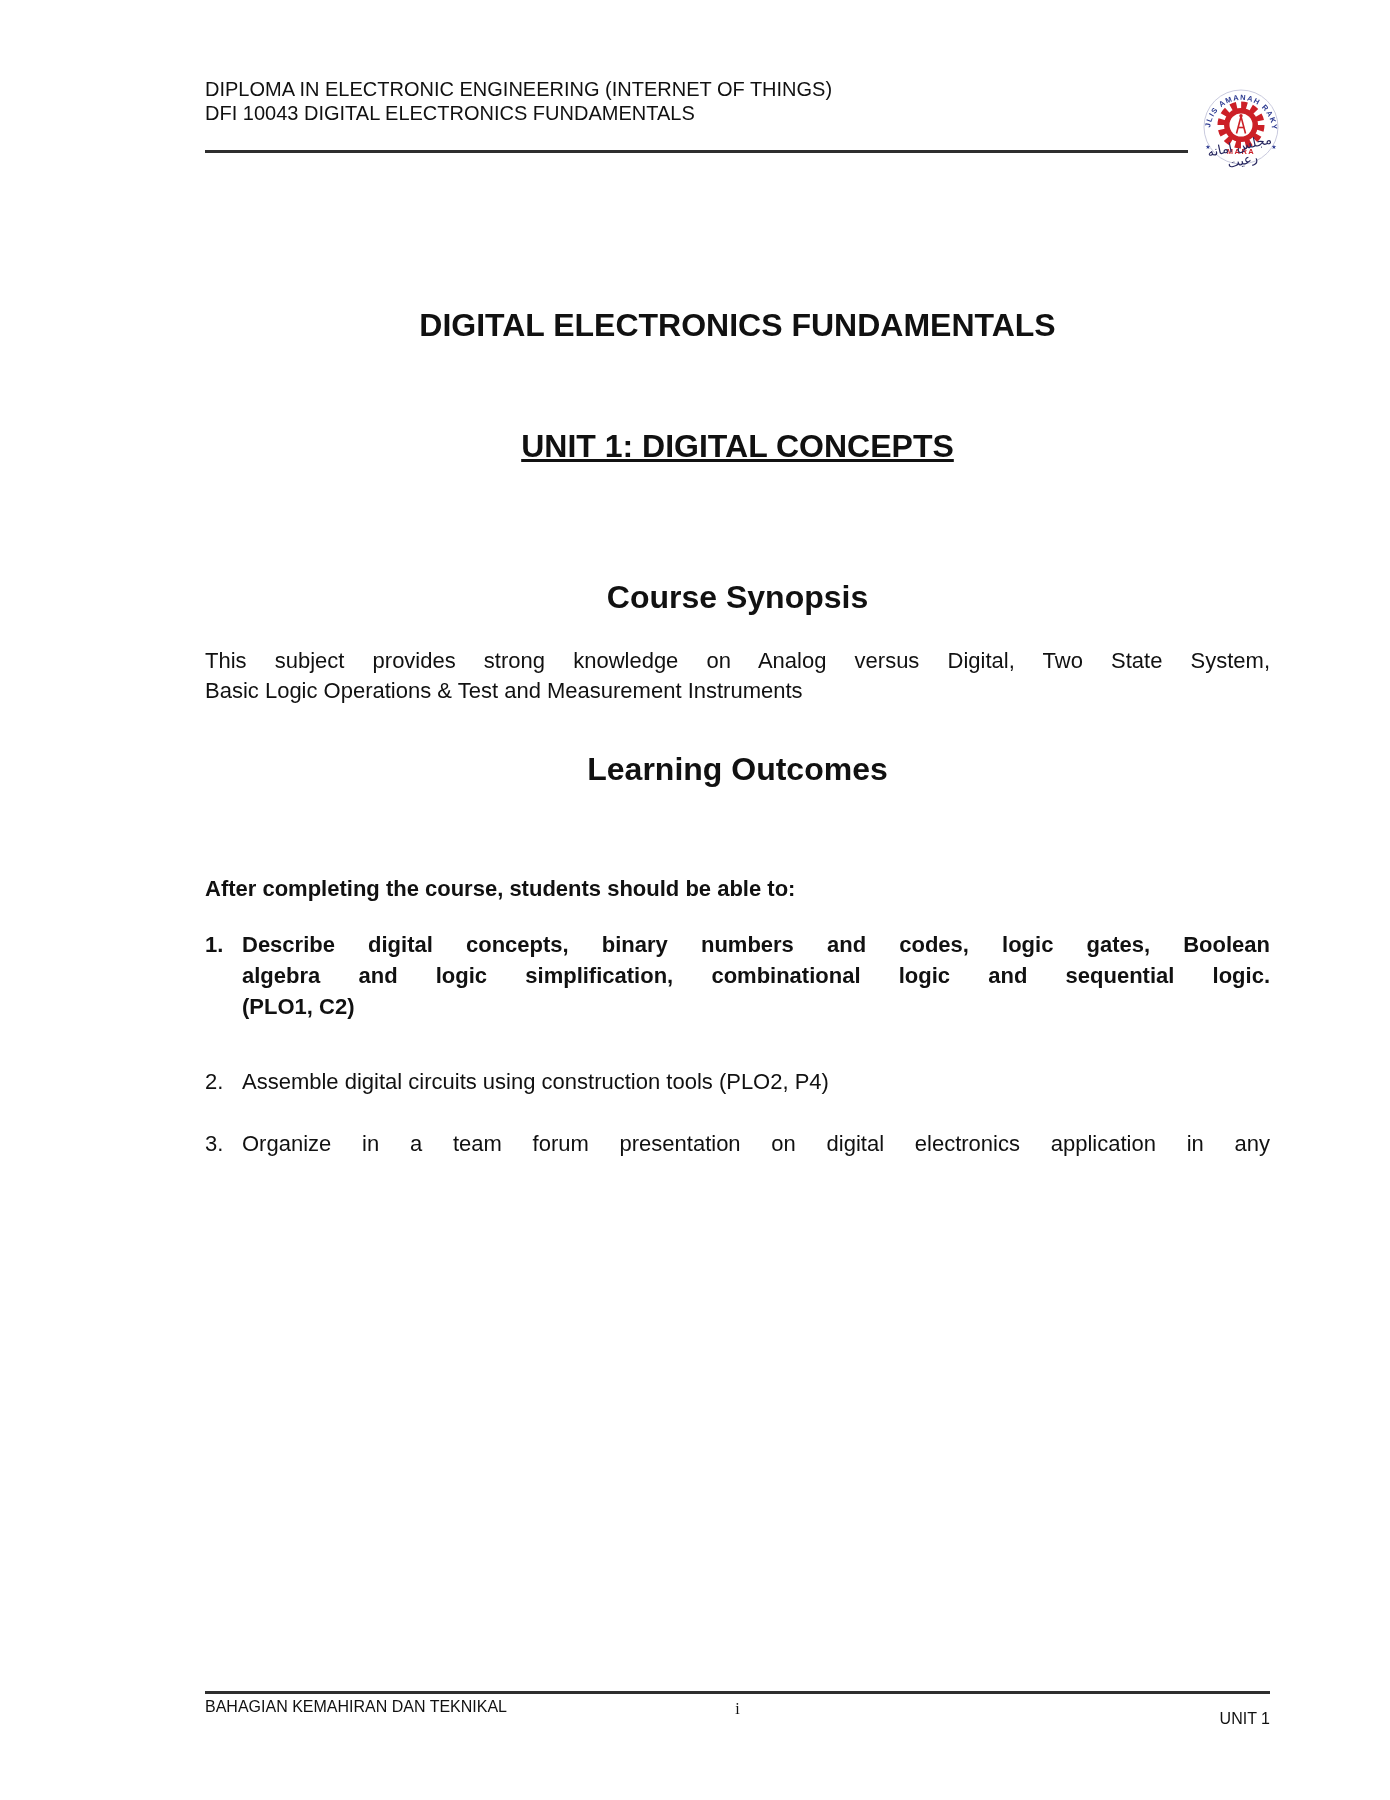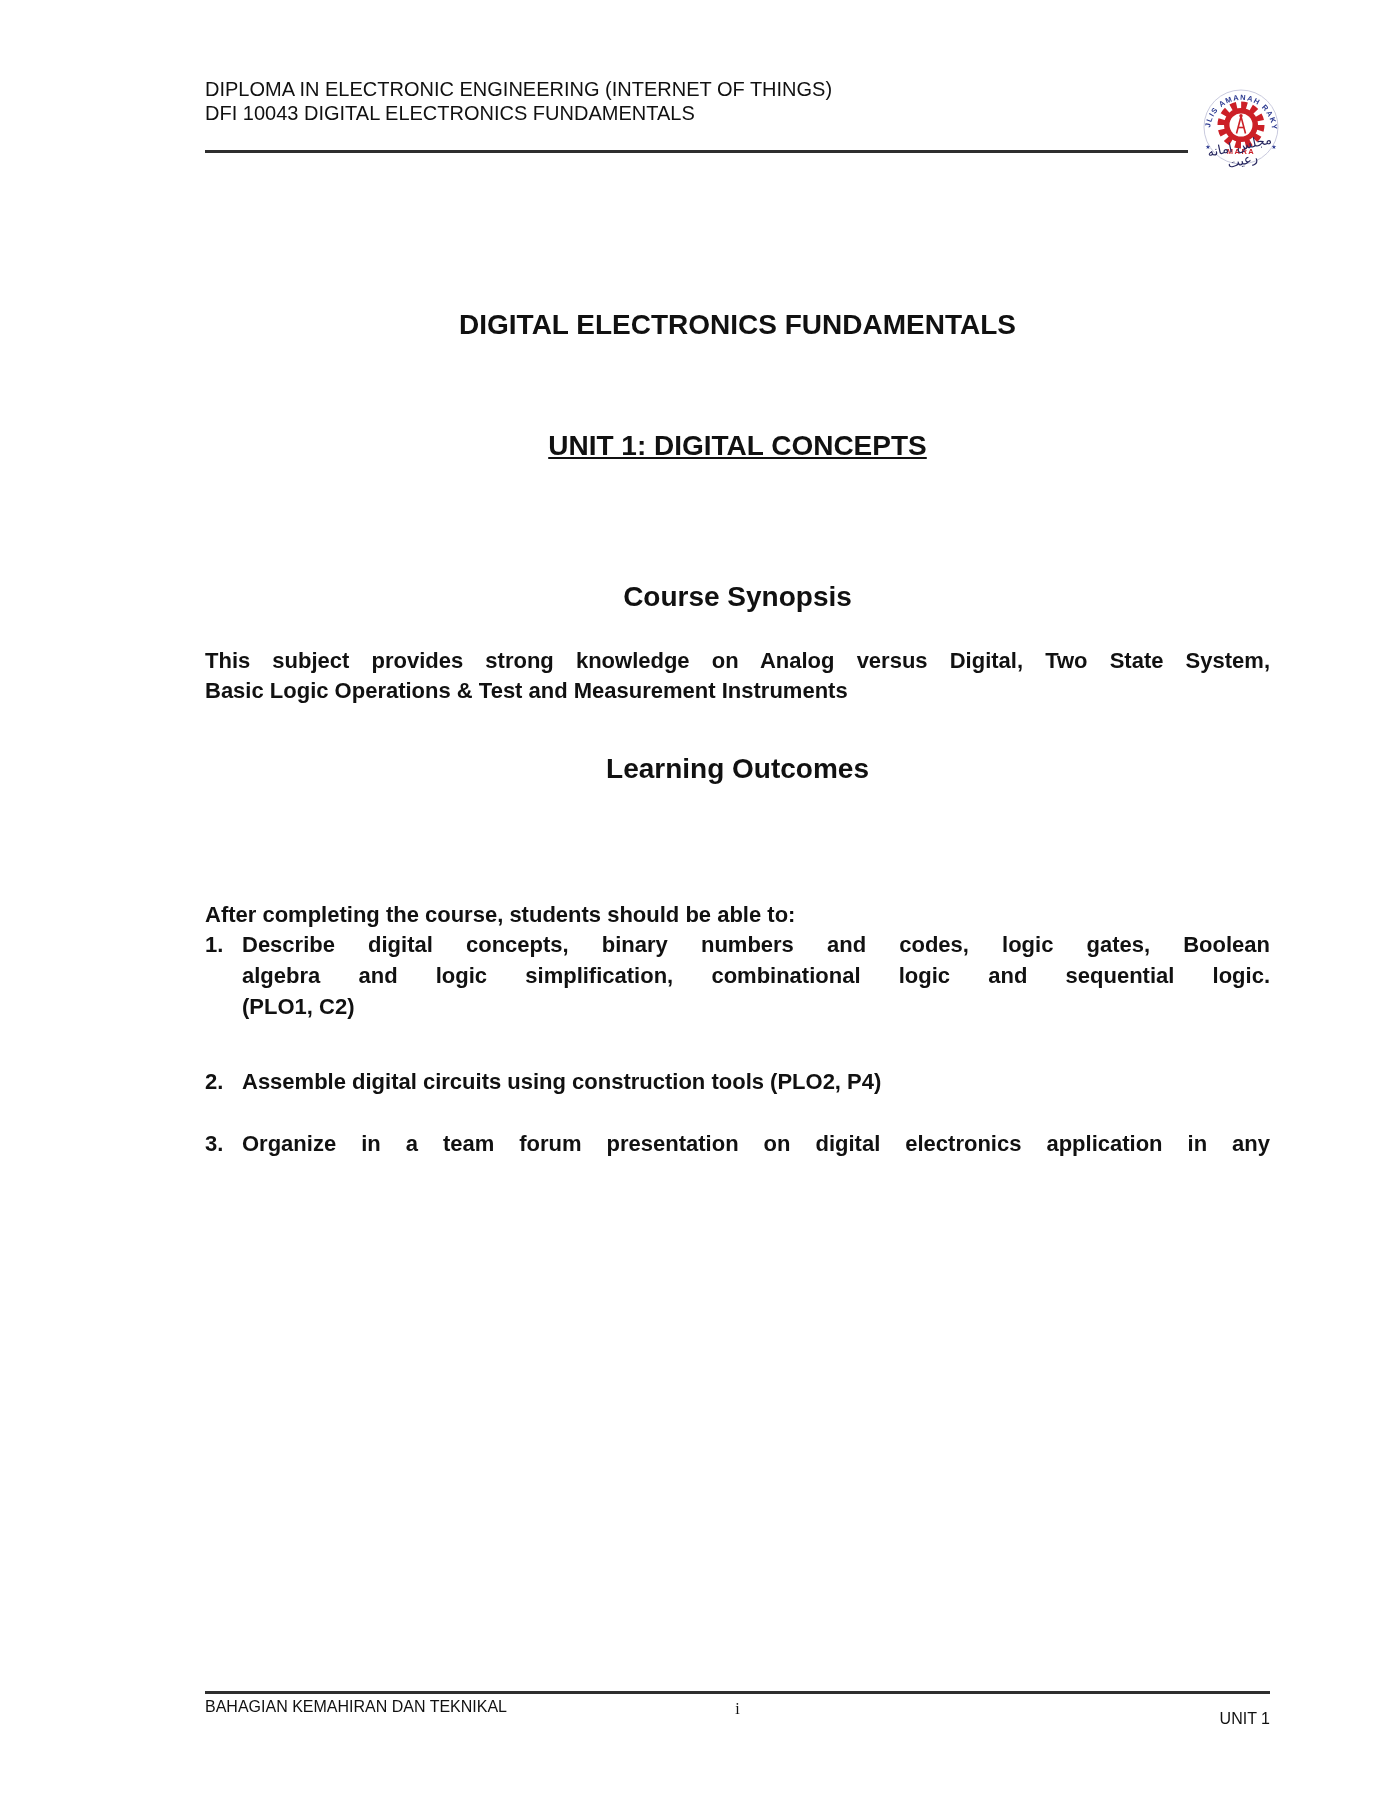--- a/index.html
+++ b/index.html
@@ -23,34 +23,34 @@
   .logo-box svg { display:block; }
   .jawi {
     position:absolute; left:2px; top:58px; width:92px;
     text-align:center;
     font-family:"DejaVu Sans",sans-serif;
     font-size:13px; color:#26265e;
     transform:rotate(-12deg);
   }
 
   
-  .colx { left:205px; width:1065px;font-weight:bold; }
-  .heading { font-size:28px; font-weight:bold; text-align:center; line-height:32px; }
+  .colx { left:205px; width:1065px; }
+  .heading { font-size:32px; font-weight:bold; text-align:center; line-height:32px; }
   .title-blk { top:309px; }
   .subtitle-blk { top:430px;text-decoration:underline; }
   .syn-head-blk { top:581px; }
   .lo-head-blk { top:753px; }
 
   
   .body-txt { font-size:22px; line-height:30px; }
   .para-blk { top:646px; }
   .jline { text-align:justify; text-align-last:justify; }
   .lline { text-align:left; }
 
-  .intro-blk { top:900px; font-weight:bold; }
+  .intro-blk { top:874px; font-weight:bold; }
 
   
   .li { display:flex; font-size:22px; line-height:31px; }
   .li .num { flex:none; width:37px; }
   .li .li-text { flex:1; }
   .li.bold { font-weight:bold; }
   .item1-blk { top:929px; }
   .item2-blk { top:1066px; }
   .item3-blk { top:1128px; }
 

